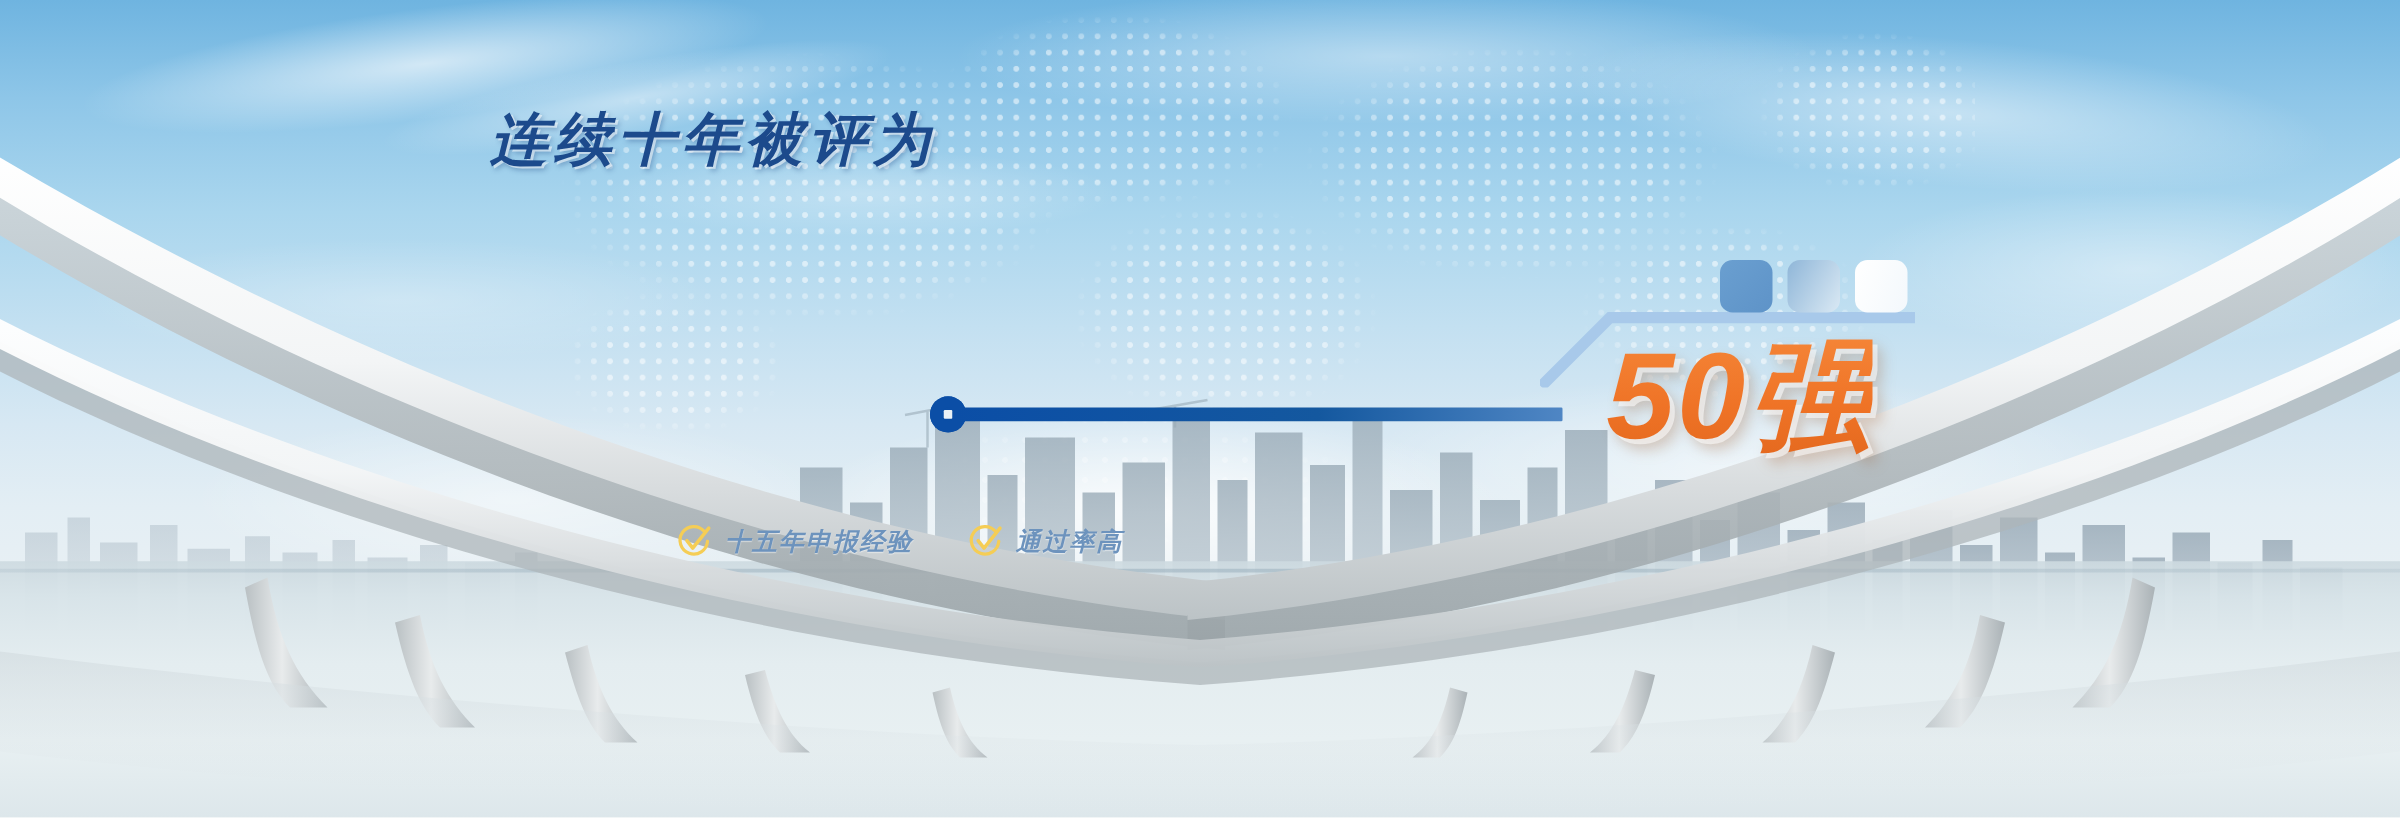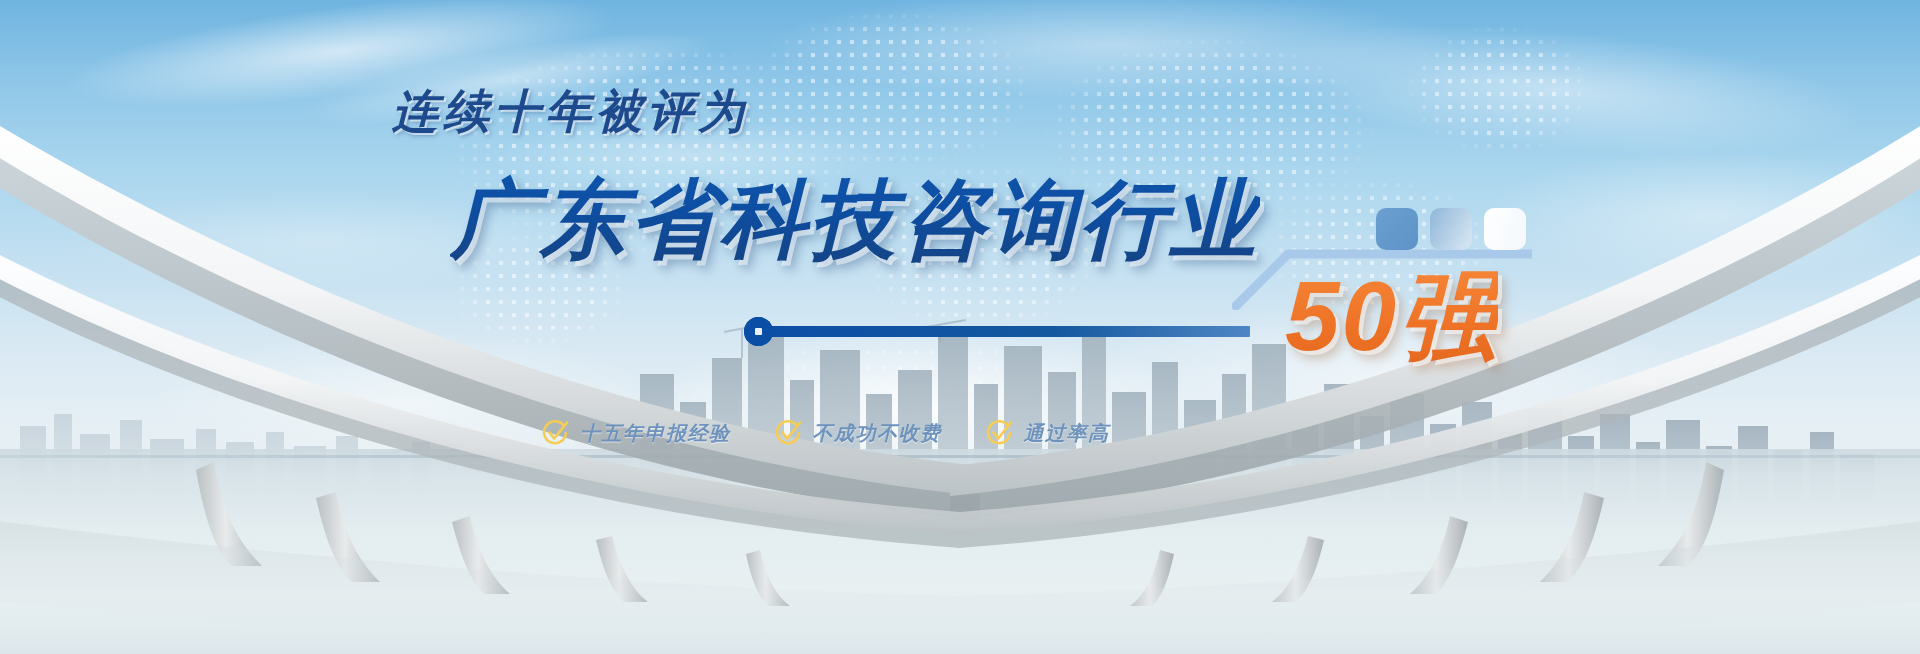--- a/index.html
+++ b/index.html
@@ -287,21 +287,20 @@
     </g>
 
     <path d="M-10 520 C 300 560, 700 590, 960 596 C 1220 590, 1620 560, 1930 520
              L 1930 600 C 1600 640, 1200 654, 960 654 C 720 654, 320 640, -10 600 Z" fill="url(#gRefl)"></path>
   </svg>
 
   <div id="copy">
 
     <div class="line1">连续十年被评为</div>
 
-    <div class="line2">广东省科技咨询行业</div>
 
     <div class="udot"></div>
     <div class="uline"></div>
 
     <svg class="connector" viewBox="0 0 300 90">
       <path d="M4 86 L56 34 L300 34" fill="none" stroke="#a8c9ea" stroke-width="9" stroke-linecap="square" stroke-linejoin="miter"></path>
     </svg>
 
     <div class="sq-row">
       <div class="sq sq1"></div>
@@ -317,29 +316,20 @@
         <span>
           <svg width="30" height="30" viewBox="0 0 30 30">
             <path d="M23.5 7.2 A11 11 0 1 0 26 15" fill="none" stroke="#f5cd55" stroke-width="2.6" stroke-linecap="round"></path>
             <path d="M9.5 14.5 L14.2 20.5 L27 4.5" fill="none" stroke="#f5cd55" stroke-width="2.8" stroke-linecap="round" stroke-linejoin="round"></path>
           </svg>
         </span>
         <span class="feat-label">十五年申报经验</span>
       </div>
 
 
-      <div class="feat">
-        <span>
-          <svg width="30" height="30" viewBox="0 0 30 30">
-            <path d="M23.5 7.2 A11 11 0 1 0 26 15" fill="none" stroke="#f5cd55" stroke-width="2.6" stroke-linecap="round"></path>
-            <path d="M9.5 14.5 L14.2 20.5 L27 4.5" fill="none" stroke="#f5cd55" stroke-width="2.8" stroke-linecap="round" stroke-linejoin="round"></path>
-          </svg>
-        </span>
-        <span class="feat-label">不成功不收费</span>
-      </div>
 
       <div class="feat">
         <span>
           <svg width="30" height="30" viewBox="0 0 30 30">
             <path d="M23.5 7.2 A11 11 0 1 0 26 15" fill="none" stroke="#f5cd55" stroke-width="2.6" stroke-linecap="round"></path>
             <path d="M9.5 14.5 L14.2 20.5 L27 4.5" fill="none" stroke="#f5cd55" stroke-width="2.8" stroke-linecap="round" stroke-linejoin="round"></path>
           </svg>
         </span>
         <span class="feat-label">通过率高</span>
       </div>

